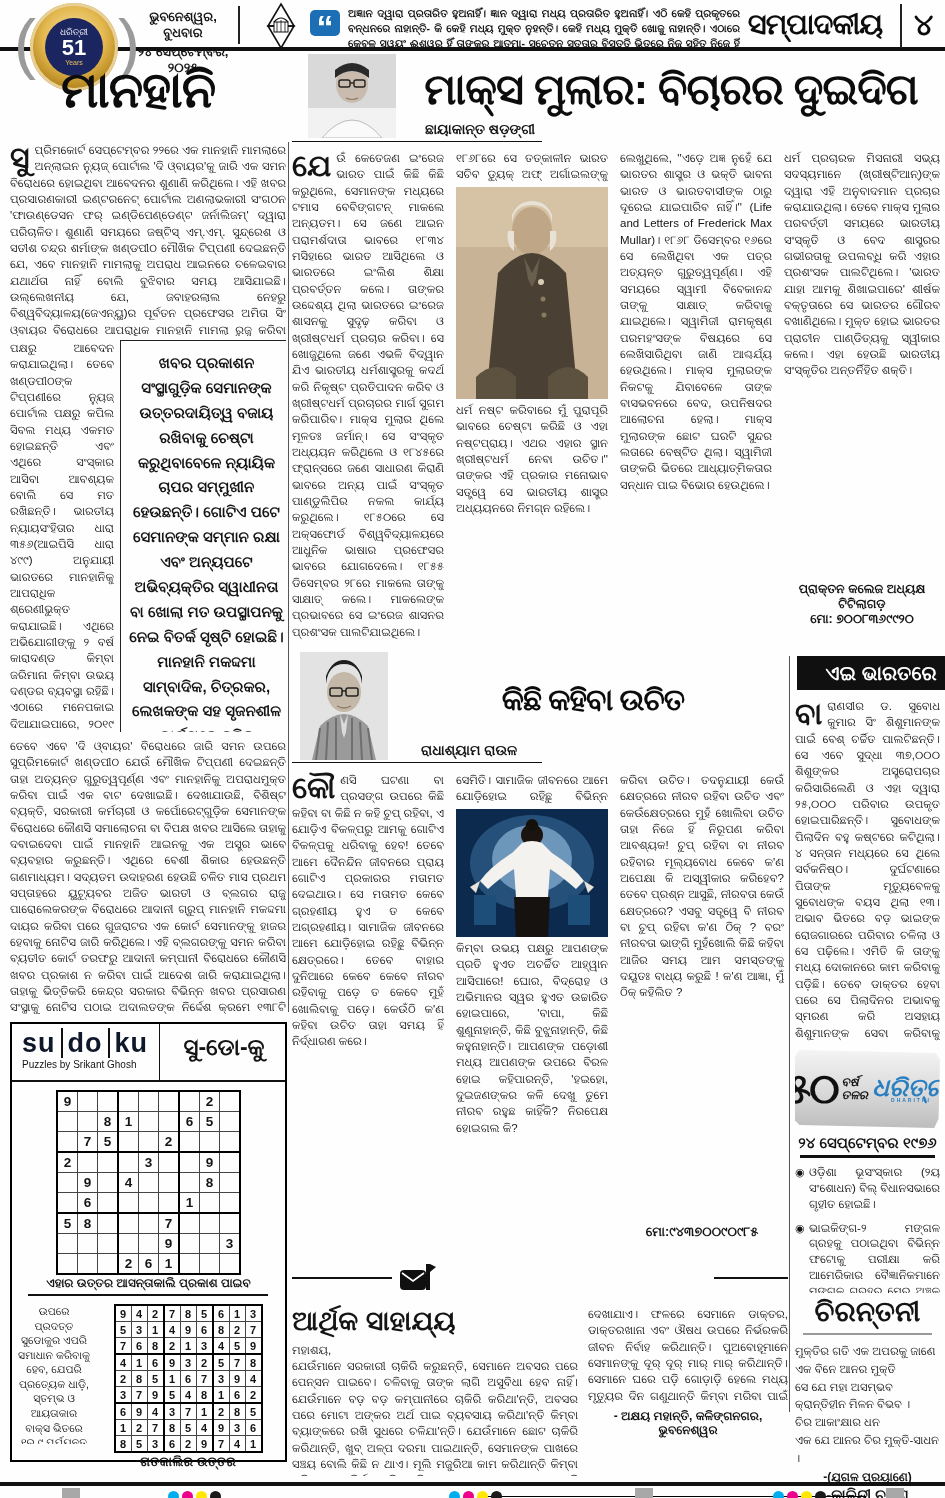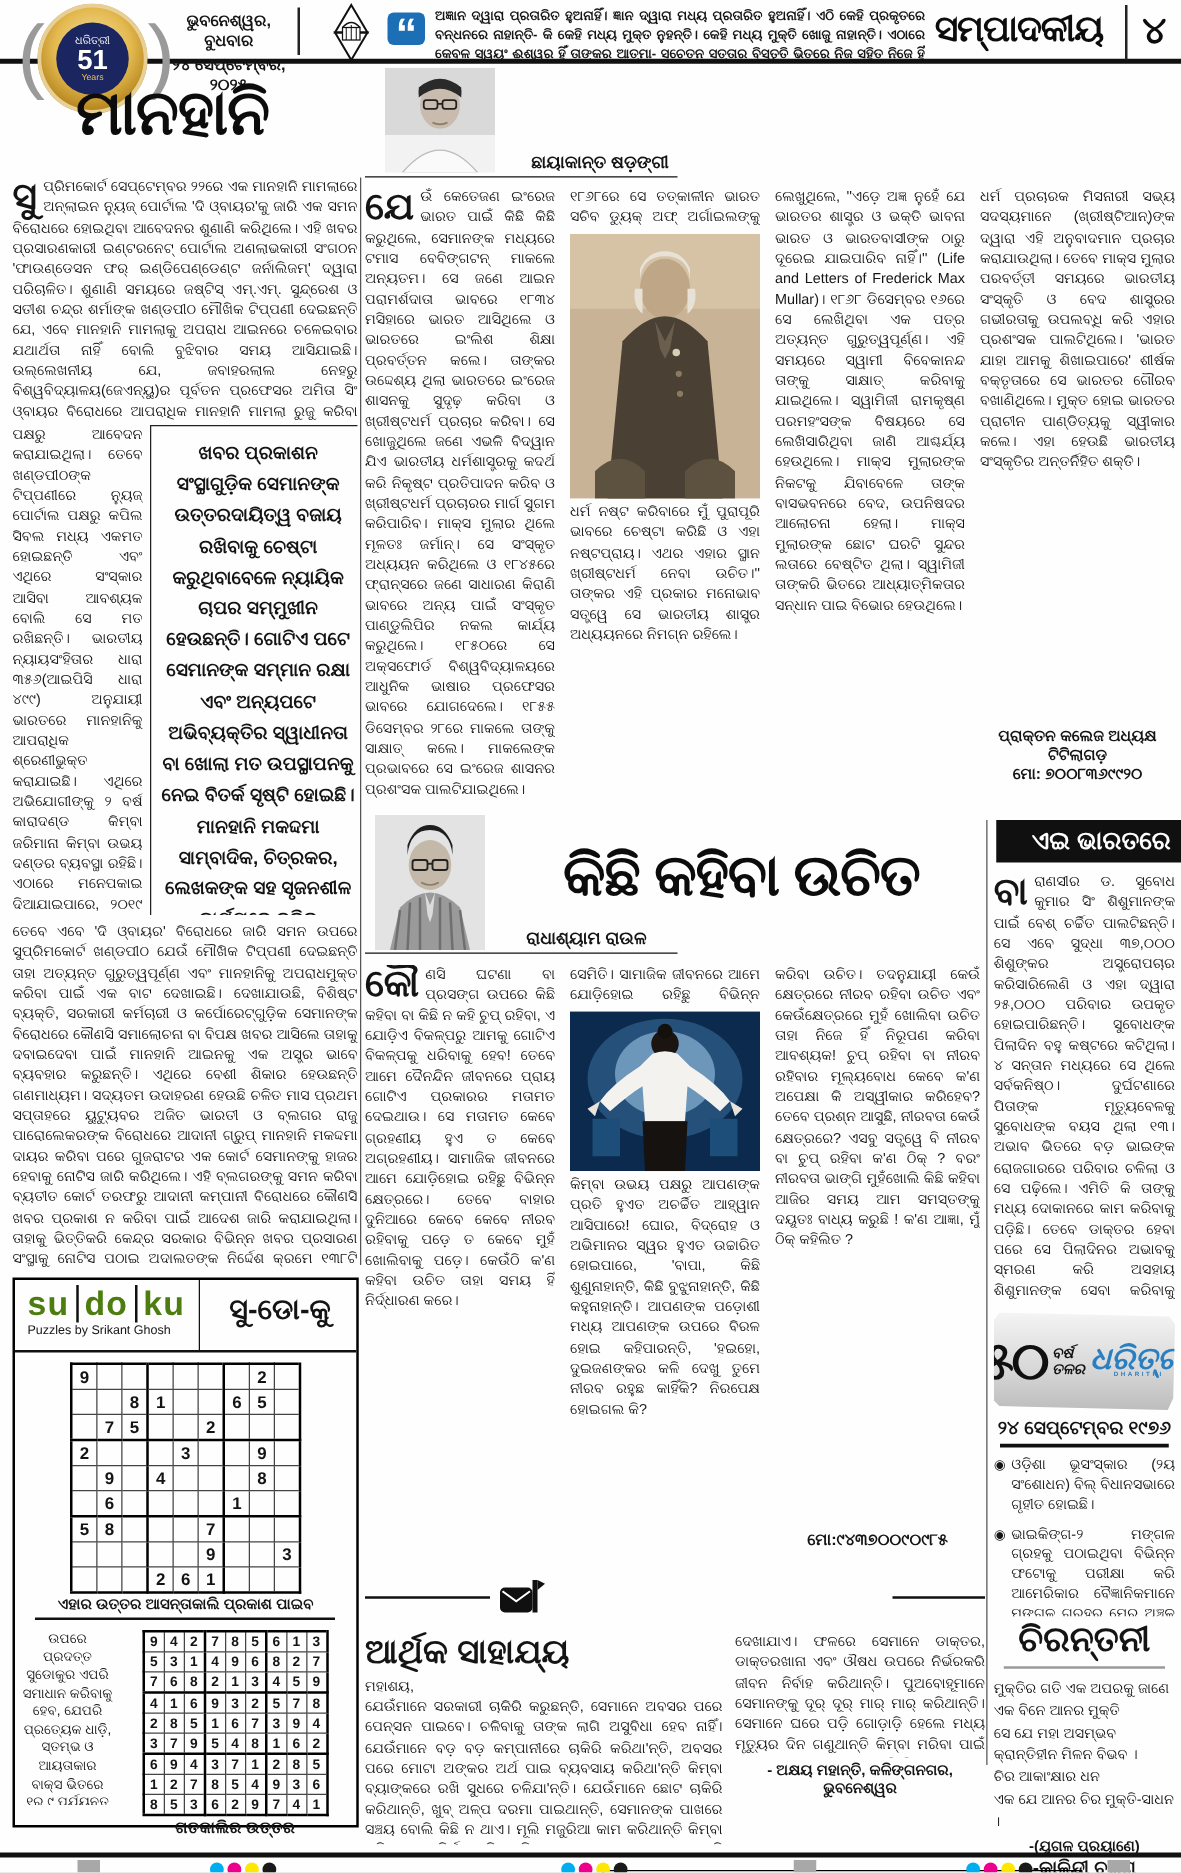--- a/index.html
+++ b/index.html
@@ -49,21 +49,21 @@
   .sgrid{border-collapse:collapse;margin:0 auto;border:2.5px solid #000;}
   .sgrid td{width:19px;height:19px;border:1px solid #444;text-align:center;
      font-family:"Liberation Sans",sans-serif;font-size:13.5px;font-weight:600;padding:0;}
   .sgrid td:nth-child(3n){border-right:2.5px solid #000;}
   .sgrid tr:nth-child(3n) td{border-bottom:2.5px solid #000;}
   .agrid{border-collapse:collapse;margin:0 auto;border:2.5px solid #000;}
   .agrid td{width:15px;height:15px;border:1px solid #444;text-align:center;
      font-family:"Liberation Sans",sans-serif;font-size:11px;font-weight:600;padding:0;}
   .agrid td:nth-child(3n){border-right:2.5px solid #000;}
   .agrid tr:nth-child(3n) td{border-bottom:2.5px solid #000;}
-  .sudoku-logo{font-size:27px;font-weight:700;letter-spacing:1px;color:#4d7c0f;}
+  .sudoku-logo{font-size:27px;font-weight:700;letter-spacing:1px;color:#0f172a;}
   .sudoku-logo .sep{border-left:2px solid #111;margin:0 5px;}
   
   .footer-box{border:1.5px solid #000;font-size:10.4px;line-height:1.32;text-align:center;padding:4px 6px;overflow:hidden;}
   .regsq{width:18px;height:12px;background:#a8a8a8;display:inline-block;}
   .dot{width:11px;height:11px;border-radius:50%;display:inline-block;margin-right:3px;}
 </style>
 </head>
 <body>
 
 <div class="page">
@@ -117,20 +117,21 @@
       <ellipse cx="44" cy="30" rx="16" ry="19" fill="#c9bcae"></ellipse>
       <path d="M27 22 Q44 4 61 22 L61 16 Q44 2 27 16 Z" fill="#2a2a2a"></path>
       <path d="M27 24 Q44 10 61 24 L61 18 Q44 6 27 18 Z" fill="#2a2a2a"></path>
       <rect x="31" y="26" width="11" height="7" rx="2" fill="none" stroke="#222" stroke-width="1.4"></rect>
       <rect x="46" y="26" width="11" height="7" rx="2" fill="none" stroke="#222" stroke-width="1.4"></rect>
       <line x1="42" y1="29" x2="46" y2="29" stroke="#222" stroke-width="1.4"></line>
       <path d="M38 44 Q44 47 50 44" fill="none" stroke="#8a7a66" stroke-width="1.2"></path>
     </svg>
   </div>
 
+  <div class="abs headline ctr" style="left:402px;top:60px;width:538px;font-size:43px;line-height:58px;">ମାକ୍ସ ମୁଲାର: ବିଚାରର ଦୁଇଦିଗ</div>
 
   <div class="abs vline" style="left:288px;top:142px;width:1px;height:870px;background:#555;"></div>
 
   <div class="abs just" style="left:10px;top:142px;width:276px;height:194px;">
     <span class="dc">ସୁ</span><span>ପ୍ରିମକୋର୍ଟ ସେପ୍ଟେମ୍ବର ୨୨ରେ ଏକ ମାନହାନି ମାମଲାରେ ଅନ୍‌ଲାଇନ ନ୍ୟୁଜ୍ ପୋର୍ଟାଲ 'ଦି ଓ୍ବାୟର'କୁ ଜାରି ଏକ ସମନ ବିରୋଧରେ ହୋଇଥିବା ଆବେଦନର ଶୁଣାଣି କରିଥିଲେ। ଏହି ଖବର ପ୍ରସାରଣକାରୀ ଇଣ୍ଟରନେଟ୍ ପୋର୍ଟାଲ ଅଣଲାଭକାରୀ ସଂଗଠନ 'ଫାଉଣ୍ଡେସନ ଫର୍ ଇଣ୍ଡିପେଣ୍ଡେଣ୍ଟ ଜର୍ନାଲିଜମ୍' ଦ୍ୱାରା ପରିଚାଳିତ। ଶୁଣାଣି ସମୟରେ ଜଷ୍ଟିସ୍ ଏମ୍.ଏମ୍. ସୁନ୍ଦ୍ରେଶ ଓ ସତୀଶ ଚନ୍ଦ୍ର ଶର୍ମାଙ୍କ ଖଣ୍ଡପୀଠ ମୌଖିକ ଟିପ୍ପଣୀ ଦେଇଛନ୍ତି ଯେ, ଏବେ ମାନହାନି ମାମଲାକୁ ଅପରାଧ ଆଇନରେ ଚଳେଇବାର ଯଥାର୍ଥତା ନାହିଁ ବୋଲି ବୁଝିବାର ସମୟ ଆସିଯାଇଛି। ଉଲ୍ଲେଖନୀୟ ଯେ, ଜବାହରଲାଲ ନେହରୁ ବିଶ୍ୱବିଦ୍ୟାଳୟ(ଜେଏନ୍‌ୟୁ)ର ପୂର୍ବତନ ପ୍ରଫେସର ଅମିତା ସିଂ ଓ୍ବାୟର ବିରୋଧରେ ଆପରାଧିକ ମାନହାନି ମାମଲା ରୁଜୁ କରିବା ପରେ ଟ୍ରାଏଲ କୋର୍ଟ ତା' ବିରୋଧରେ ସମନ ଜାରି କରିଥିଲେ। ୨୦୨୩ରେ ଦିଲ୍ଲୀ ହାଇକୋର୍ଟ ଏହାକୁ ରଦ୍ଦ କରିଥିଲେ। ପରେ ଅମିତା ସିଂ ହାଇକୋର୍ଟଙ୍କ ରାୟ ବିରୋଧରେ ସୁପ୍ରିମକୋର୍ଟଙ୍କ ଦ୍ୱାରସ୍ଥ ହୋଇଥିଲେ। ସୁପ୍ରିମକୋର୍ଟ ଟ୍ରାଏଲ କୋର୍ଟରେ ବିଚାର ପାଇଁ ପଠାଇଥିଲେ। ଟ୍ରାଏଲ କୋର୍ଟ ପୁନର୍ବାର ଓ୍ବାୟରକୁ ସମନ ଜାରି କରିଥିଲେ ଓ ହାଇକୋର୍ଟ ମଧ୍ୟ ଏହାକୁ କାଏମ ରଖିଥିଲେ। ପରେ ଏହା ବିରୋଧରେ ଶୀର୍ଷ କୋର୍ଟରେ ପୁନର୍ବାର ନ୍ୟୁଜ୍ ପୋର୍ଟାଲ</span>
   </div>
 
   <div class="abs just" style="left:10px;top:340px;width:104px;height:392px;">ପକ୍ଷରୁ ଆବେଦନ କରାଯାଇଥିଲା। ତେବେ ଖଣ୍ଡପୀଠଙ୍କ ଟିପ୍ପଣୀରେ ନ୍ୟୁଜ୍ ପୋର୍ଟାଲ ପକ୍ଷରୁ କପିଲ ସିବଲ ମଧ୍ୟ ଏକମତ ହୋଇଛନ୍ତି ଏବଂ ଏଥିରେ ସଂସ୍କାର ଆସିବା ଆବଶ୍ୟକ ବୋଲି ସେ ମତ ରଖିଛନ୍ତି। ଭାରତୀୟ ନ୍ୟାୟସଂହିତାର ଧାରା ୩୫୬(ଆଇପିସି ଧାରା ୪୯୯) ଅନୁଯାୟୀ ଭାରତରେ ମାନହାନିକୁ ଆପରାଧିକ ଶ୍ରେଣୀଭୁକ୍ତ କରାଯାଇଛି। ଏଥିରେ ଅଭିଯୋଗୀଙ୍କୁ ୨ ବର୍ଷ କାରାଦଣ୍ଡ କିମ୍ବା ଜରିମାନା କିମ୍ବା ଉଭୟ ଦଣ୍ଡର ବ୍ୟବସ୍ଥା ରହିଛି। ଏଠାରେ ମନେପକାଇ ଦିଆଯାଇପାରେ, ୨୦୧୯ ନିର୍ବାଚନ ସମୟରେ ରାହୁଲ ଗାନ୍ଧୀ କହିଥିଲେ 'ସବୁ ମୋଦି ସାଙ୍ଗିଆଧାରୀ ଚୋର'। ଏହାକୁ ନେଇ ସେ ଆପରାଧିକ ମାନହାନି ମାମଲାର ସମ୍ମୁଖୀନ ହେବା ପରେ ଗୁଜରାଟର ଏକ ଟ୍ରାଏଲ୍ କୋର୍ଟ ୨ ବର୍ଷ ଜେଲ ଦଣ୍ଡାଦେଶ ସହ ତାଙ୍କ ଏମ୍‌ପି ପଦବୀ ରଦ୍ଦ କରିଥିଲେ।</div>
 
   <div class="abs pullq" style="left:120px;top:340px;width:166px;height:392px;">ଖବର ପ୍ରକାଶନ ସଂସ୍ଥାଗୁଡ଼ିକ ସେମାନଙ୍କ ଉତ୍ତରଦାୟିତ୍ୱ ବଜାୟ ରଖିବାକୁ ଚେଷ୍ଟା କରୁଥିବାବେଳେ ନ୍ୟାୟିକ ଚାପର ସମ୍ମୁଖୀନ ହେଉଛନ୍ତି। ଗୋଟିଏ ପଟେ ସେମାନଙ୍କ ସମ୍ମାନ ରକ୍ଷା ଏବଂ ଅନ୍ୟପଟେ ଅଭିବ୍ୟକ୍ତିର ସ୍ୱାଧୀନତା ବା ଖୋଲା ମତ ଉପସ୍ଥାପନକୁ ନେଇ ବିତର୍କ ସୃଷ୍ଟି ହୋଇଛି। ମାନହାନି ମକଦ୍ଦମା ସାମ୍ବାଦିକ, ଚିତ୍ରକର, ଲେଖକଙ୍କ ସହ ସୃଜନଶୀଳ କାର୍ଯ୍ୟରେ ଜଡ଼ିତ ବ୍ୟକ୍ତିବିଶେଷଙ୍କ ମନରେ ଭୟ ସୃଷ୍ଟି କରୁଛି। ଫଳରେ ଶକ୍ତିଶାଳୀ ବ୍ୟକ୍ତି ବା ସଂସ୍ଥା ସେମାନଙ୍କ ବିରୋଧରେ ଅତି ସହଜରେ ମାନହାନି ମକଦ୍ଦମା କରିଦେଇପାରୁଛନ୍ତି।</div>
@@ -190,21 +191,21 @@
           <line x1="28" y1="70" x2="26" y2="108"></line>
         <line x1="36" y1="66" x2="36" y2="108"></line>
           <line x1="52" y1="66" x2="52" y2="108"></line>
         <line x1="60" y1="70" x2="62" y2="108"></line>
           <line x1="68" y1="76" x2="72" y2="108"></line>
       </g>
       <path d="M40 62 L44 72 L48 62 L46 80 L44 86 L42 80 Z" fill="#dcdcdc"></path>
     </svg>
   </div>
 
-  <div class="abs headline ctr" style="left:398px;top:662px;width:390px;font-size:46px;line-height:76px;">କିଛି କହିବା ଉଚିତ</div>
+  <div class="abs headline ctr" style="left:398px;top:662px;width:390px;font-size:30px;line-height:76px;">କିଛି କହିବା ଉଚିତ</div>
   <div class="abs byline" style="left:398px;top:742px;width:170px;">ରାଧାଶ୍ୟାମ ରାଉଳ</div>
   <div class="abs hline" style="left:292px;top:762px;width:250px;height:1px;"></div>
 
   <div class="abs just" style="left:292px;top:772px;width:152px;height:480px;">
     <span class="dc">କୌ</span><span>ଣସି ଘଟଣା ବା ପ୍ରସଙ୍ଗ ଉପରେ କିଛି କହିବା ବା କିଛି ନ କହି ଚୁପ୍ ରହିବା, ଏ ଯୋଡ଼ିଏ ବିକଳ୍ପରୁ ଆମକୁ ଗୋଟିଏ ବିକଳ୍ପକୁ ଧରିବାକୁ ହେବ! ତେବେ ଆମେ ଦୈନନ୍ଦିନ ଜୀବନରେ ପ୍ରାୟ ଗୋଟିଏ ପ୍ରକାରର ମତାମତ ଦେଇଥାଉ। ସେ ମତାମତ କେବେ ଗ୍ରହଣୀୟ ହୁଏ ତ କେବେ ଅଗ୍ରହଣୀୟ। ସାମାଜିକ ଜୀବନରେ ଆମେ ଯୋଡ଼ିହୋଇ ରହିଛୁ ବିଭିନ୍ନ କ୍ଷେତ୍ରରେ। ତେବେ ବାହାର ଦୁନିଆରେ କେବେ କେବେ ନୀରବ ରହିବାକୁ ପଡ଼େ ତ କେବେ ମୁହଁ ଖୋଲିବାକୁ ପଡ଼େ। କେଉଁଠି କ'ଣ କହିବା ଉଚିତ ତାହା ସମୟ ହିଁ ନିର୍ଦ୍ଧାରଣ କରେ।</span>
   </div>
 
   <div class="abs" style="left:456px;top:772px;width:152px;height:480px;">
     <div class="just" style="height:34px;">ସେମିତି। ସାମାଜିକ ଜୀବନରେ ଆମେ ଯୋଡ଼ିହୋଇ ରହିଛୁ ବିଭିନ୍ନ କ୍ଷେତ୍ରରେ। ତେବେ ବାହାର ଦୁନିଆରେ</div>
     <div class="ph" style="width:152px;height:128px;margin:3px 0;">

